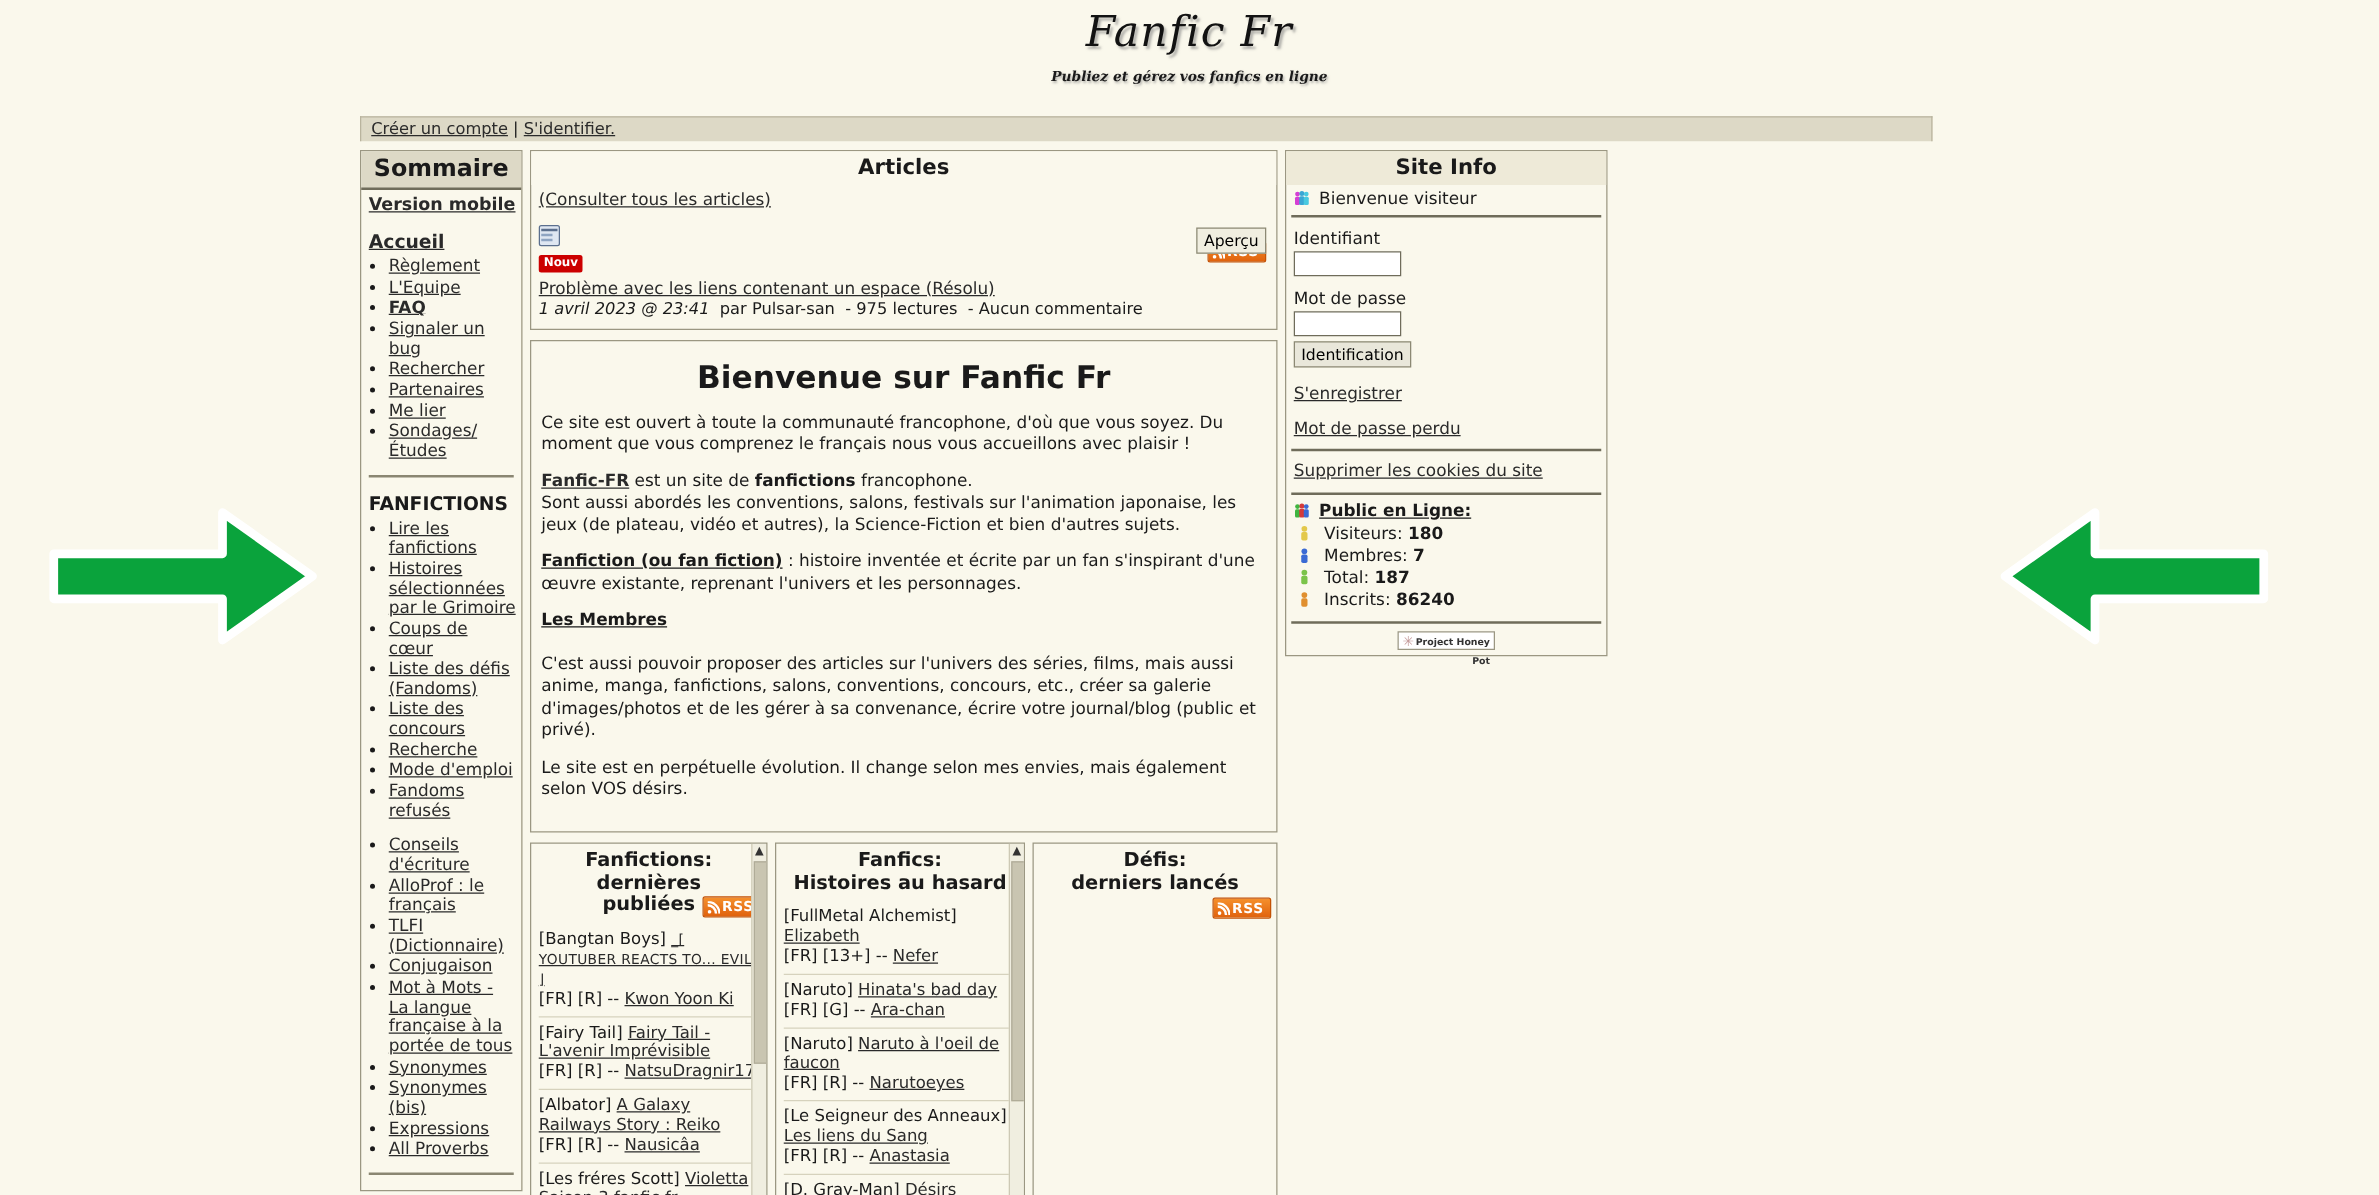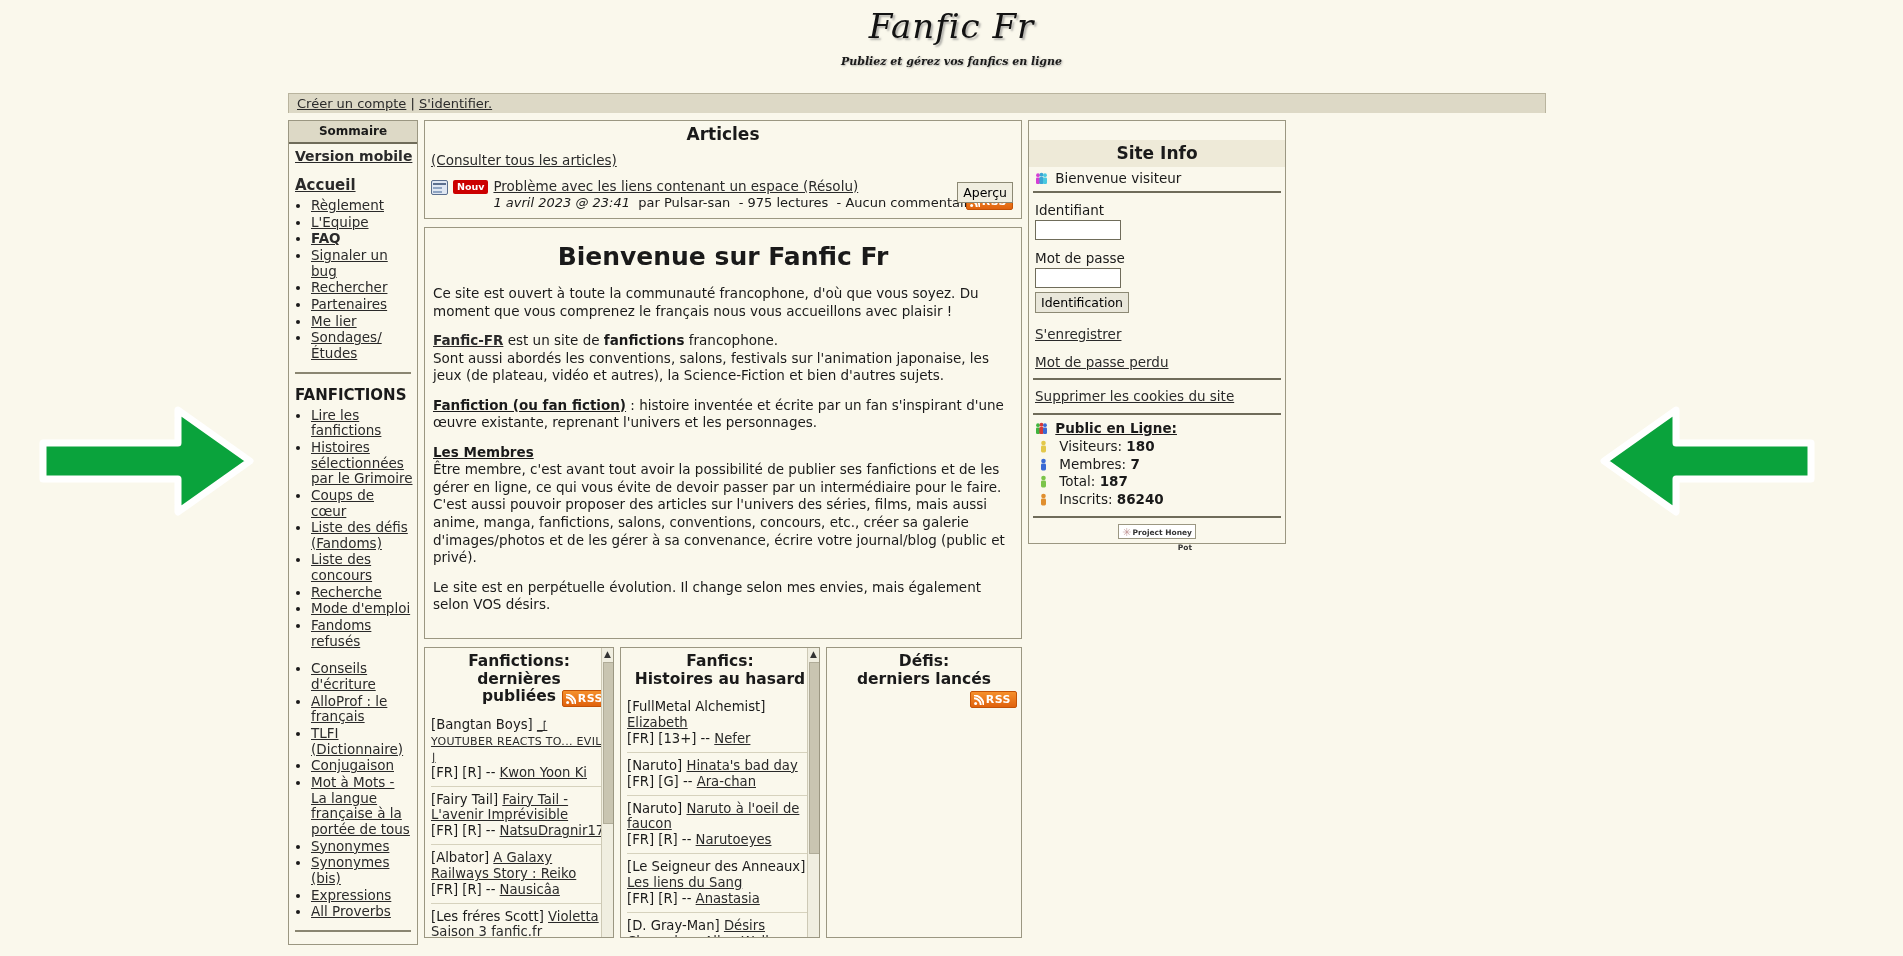--- a/index.html
+++ b/index.html
@@ -82,21 +82,21 @@
     text-align: center;
     font-weight: bold;
     font-size: 17px;
     padding: 3px 0 4px;
     border-bottom: 2px solid #6f6c5a;
     background: #eeead8;
   }
 
   
   #sidebar { width: 130px; flex: 0 0 130px; }
-  #sidebar .panel-title { font-size: 12px; background: #ddd9c6; }
+  #sidebar .panel-title { font-size: 19px; background: #ddd9c6; }
   #sidebar .sb-body { padding: 2px 4px 6px 4px; }
   .sb-top-link { font-weight: bold; font-size: 14px; display:block; margin: 2px 0 2px 2px;}
   .sb-head {
     font-weight: bold;
     font-size: 15px;
     margin: 12px 0 4px 2px;
     display: block;
   }
   .sb-head.plain { text-decoration: none; }
   .sb-sep {
@@ -134,21 +134,21 @@
   .rss-badge svg { vertical-align: -2px; margin-right: 2px; }
   #articles-rss { position: absolute; right: 8px; top: 8px; }
   #apercu-btn {
     position: absolute; right: 8px; top: 34px;
     font-size: 12.5px;
     padding: 2px 5px;
     background: #f0eee0;
     border: 1px solid #8c8974;
     font-family: "DejaVu Sans", sans-serif;
   }
-  .article-row { margin-top: 10px; display: flex; align-items: flex-start; gap: 5px; }
+  .article-row { margin-top: 10px; display: flex; align-items: flex-start; gap: 5px; flex-direction: column; }
   .art-icon {
     width: 15px; height: 13px; margin-top: 2px;
     border: 1px solid #5b6f8e; background: #dfe7f2; border-radius: 2px;
     position: relative; flex: 0 0 15px;
   }
   .art-icon:before {
     content:""; position:absolute; left:1px; right:1px; top:2px; height:2px; background:#5b6f8e;
   }
   .art-icon:after {
     content:""; position:absolute; left:1px; right:5px; top:6px; height:2px; background:#8ea4c2;
@@ -211,21 +211,21 @@
     position: absolute; top: 1px; left: 1px; width: 9px; height: 11px;
     color: #333; font-size: 9px; text-align: center; line-height: 11px;
   }
   .scroll-thumb {
     position: absolute; left: 1px; width: 9px; background: #c9c5b1;
     border: 1px solid #b0ac98;
   }
 
   
   #right { width: 258px; flex: 0 0 258px; }
-  #siteinfo .panel-title { background: #eeead8; margin-top: 19px; }
+  #siteinfo .panel-title { background: #eeead8; }
   .si-row { padding: 3px 6px; font-size: 13.5px; }
   .si-sep { border: none; border-top: 2px solid #6f6c5a; margin: 2px 4px; }
   .si-label { display: block; margin: 4px 0 2px 0; font-size: 13.5px; }
   .si-input {
     width: 80px; height: 16px;
     border: 1px solid #6f6c5a; background: #fff;
     display: block;
   }
   .si-btn {
     margin-top: 4px; font-size: 12.5px; padding: 2px 5px;
@@ -371,21 +371,21 @@
         <p>Ce site est ouvert à toute la communauté francophone, d'où que vous soyez. Du moment que vous comprenez le français nous vous accueillons avec plaisir !</p>
         <p>
           <a href="#" class="u">Fanfic-FR</a><span> est un site de </span><b>fanfictions</b><span> francophone.</span><br>
           <span>Sont aussi abordés les conventions, salons, festivals sur l'animation japonaise, les jeux (de plateau, vidéo et autres), la Science-Fiction et bien d'autres sujets.</span>
         </p>
         <p>
           <span class="u">Fanfiction (ou fan fiction)</span><span> : histoire inventée et écrite par un fan s'inspirant d'une œuvre existante, reprenant l'univers et les personnages.</span>
         </p>
         <p>
           <span class="u">Les Membres</span><br>
-          <span>Être membre, c'est avant tout avoir la possibilité de publier ses fanfictions et de les gérer en ligne, ce qui vous évite de devoir passer par un intermédiaire pour le faire.</span><br>
+          <br>
           <span>C'est aussi pouvoir proposer des articles sur l'univers des séries, films, mais aussi anime, manga, fanfictions, salons, conventions, concours, etc., créer sa galerie d'images/photos et de les gérer à sa convenance, écrire votre journal/blog (public et privé).</span>
         </p>
         <p>Le site est en perpétuelle évolution. Il change selon mes envies, mais également selon VOS désirs.</p>
       </div>
 
       <div id="bottom-boxes">
 
         <div id="box-last" class="fbox">
           <div class="fbox-head">
             <span class="rss-badge">

